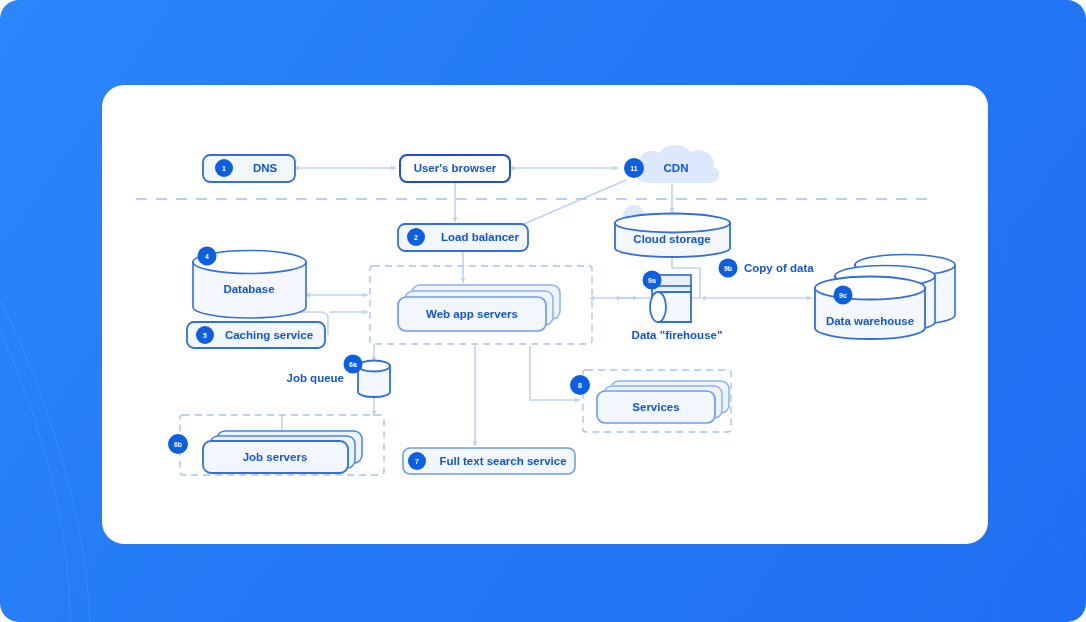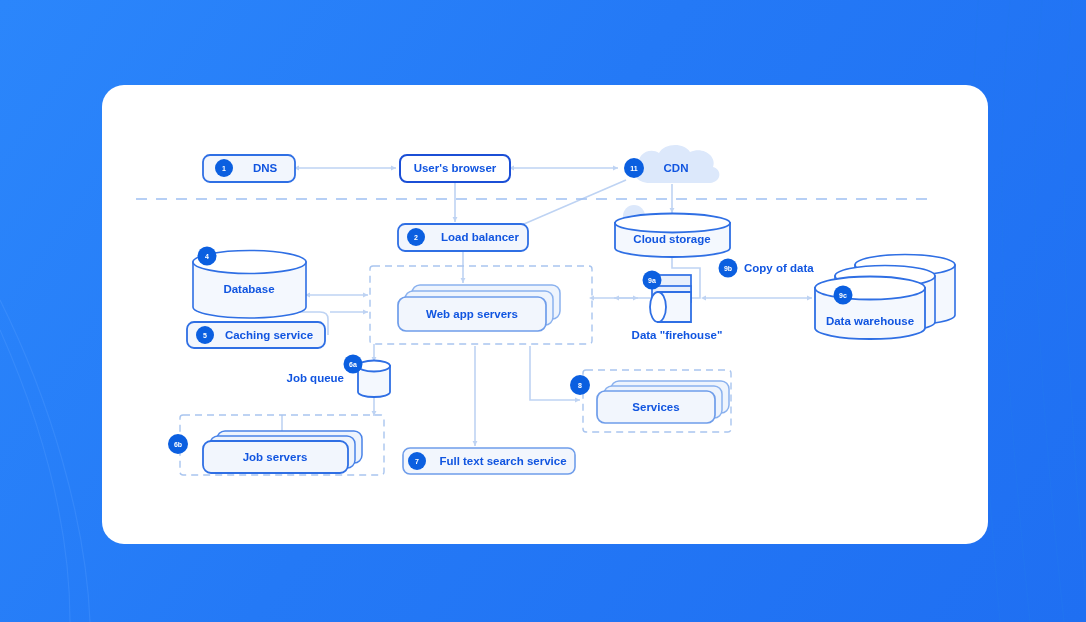--- a/index.html
+++ b/index.html
@@ -6,20 +6,21 @@
   html, body {
     width: 1086px; height: 622px;
     font-family: "Liberation Sans", sans-serif;
     overflow: hidden;
   }
   #stage {
     position: relative;
     width: 1086px; height: 622px;
     background: linear-gradient(125deg, #2b86fb 0%, #2479f6 45%, #1f6ff2 100%);
     overflow: hidden;
+    border-radius: 19px;
   }
   #bg-curves { position: absolute; inset: 0; }
   #card {
     position: absolute;
     left: 102px; top: 85px;
     width: 886px; height: 459px;
     background: #ffffff;
     border-radius: 22px;
   }
   #diagram { position: absolute; left: 0; top: 0; }

